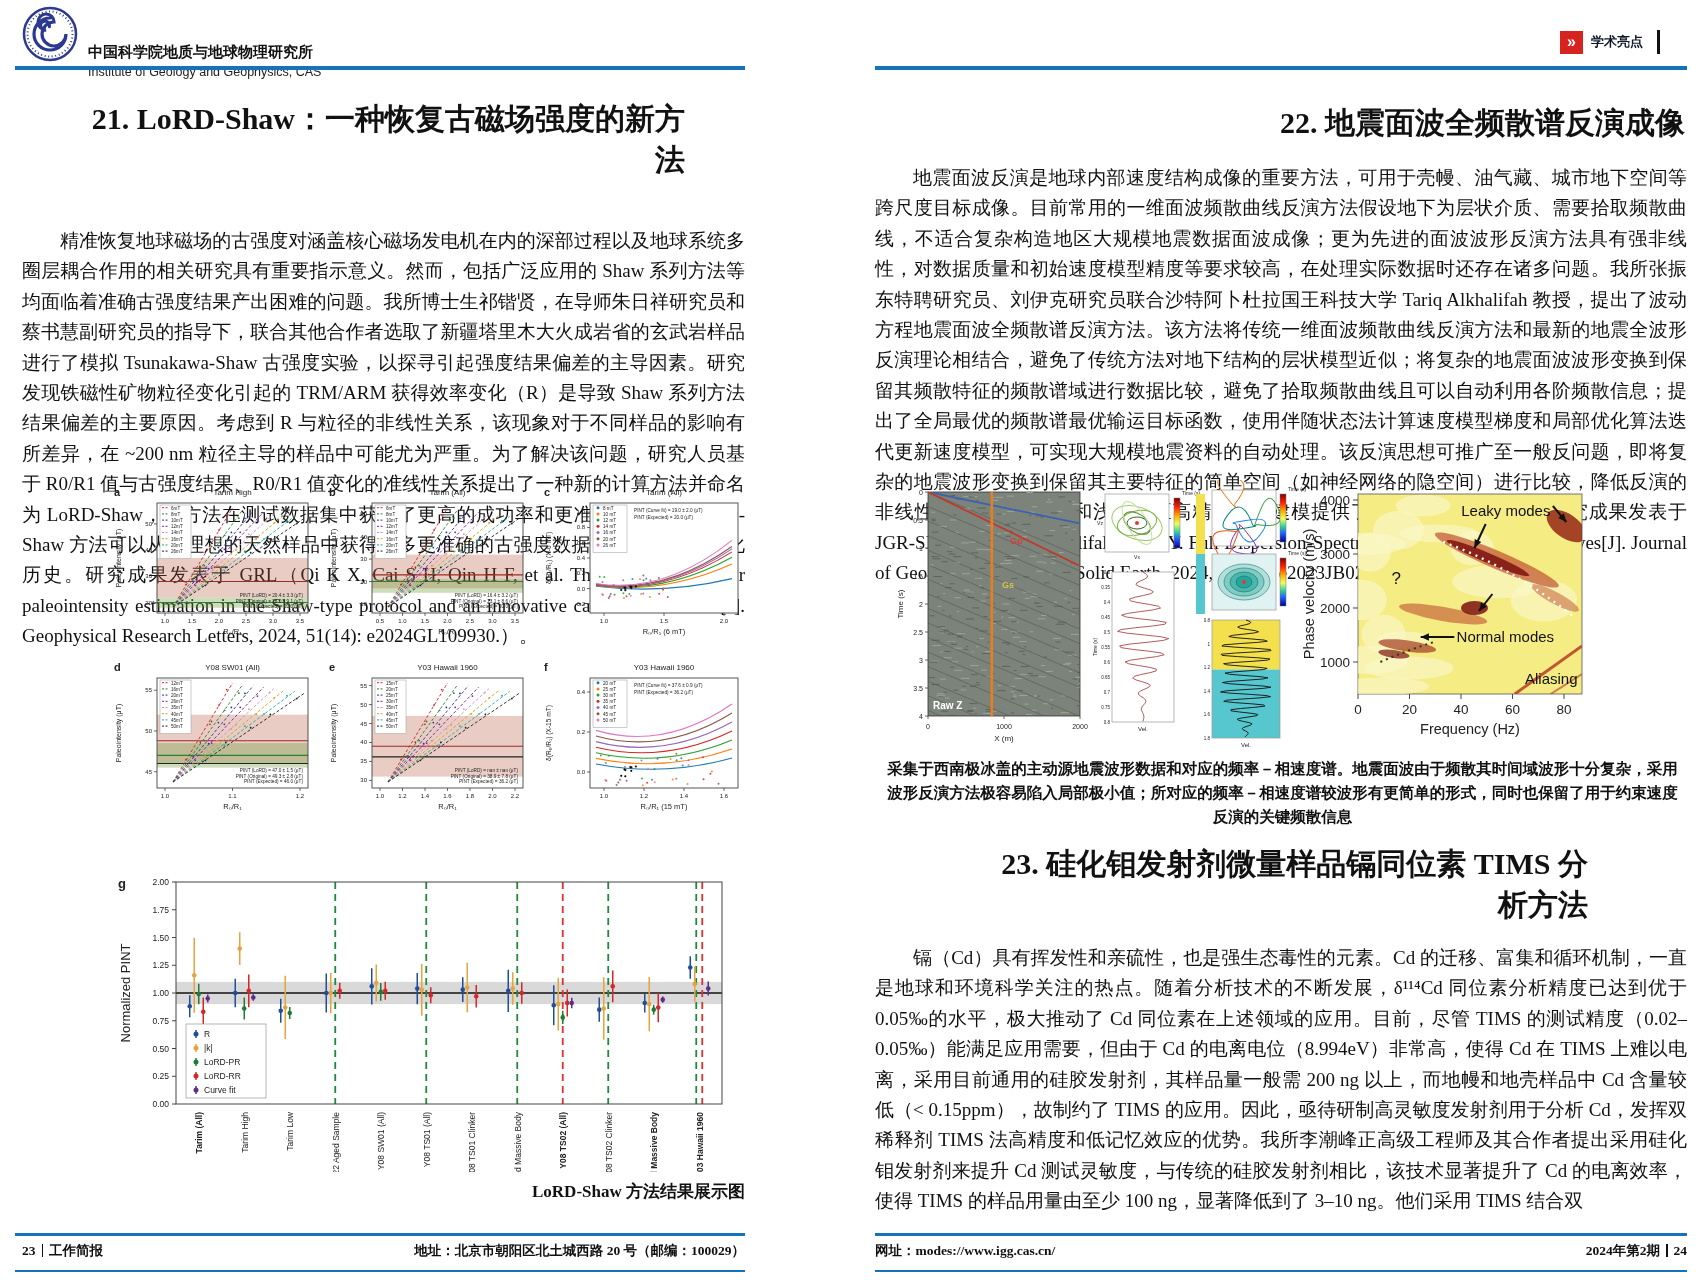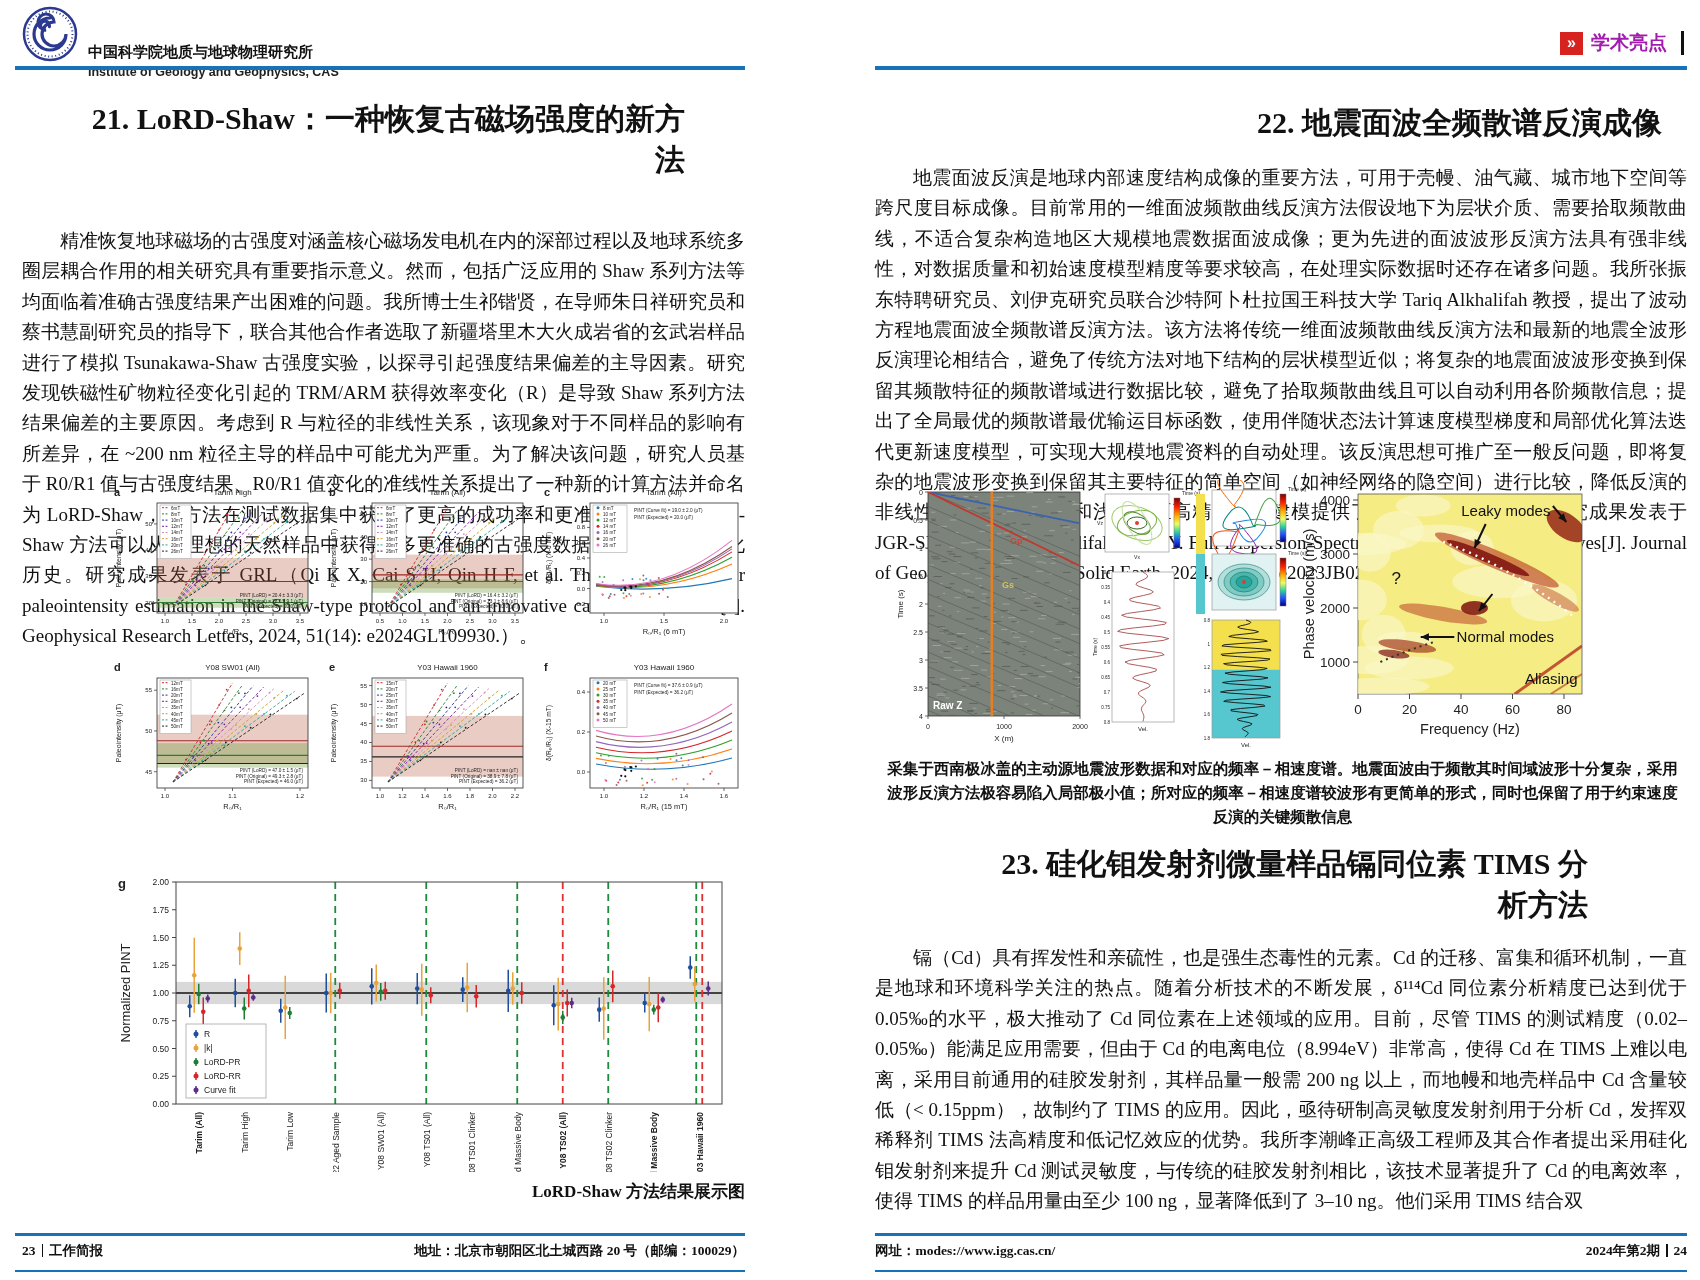--- a/index.html
+++ b/index.html
@@ -1,31 +1,31 @@
 <!DOCTYPE html>
 <html><head>
 <meta charset="utf-8">
 <style>
   html,body{margin:0;padding:0;}
   body{width:1700px;height:1280px;position:relative;background:#ffffff;color:#111;
        font-family:"Liberation Serif",serif;overflow:hidden;}
   .abs{position:absolute;}
   .rule{background:#1673b9;}
   .org-cn{font-family:"Liberation Sans",sans-serif;font-weight:bold;font-size:15px;color:#111;}
-  .org-en{font-family:"Liberation Sans",sans-serif;font-weight:bold;font-size:12.5px;color:#222;margin-top:3px;}
+  .org-en{font-family:"Liberation Sans",sans-serif;font-weight:normal;font-size:12.5px;color:#222;margin-top:3px;}
   .page-title{font-weight:bold;text-align:right;font-size:30px;line-height:1.38;margin:0;
               font-family:"Liberation Serif",serif;}
   .body-text{font-size:19px;line-height:1.6;text-align:justify;text-indent:2em;margin:0;}
   .fig-row{display:flex;gap:10px;}
   .fig-caption{font-weight:bold;font-size:17px;text-align:right;}
   .cap22{font-weight:bold;font-size:15.5px;line-height:1.55;text-align:center;}
   .badge{display:flex;align-items:center;gap:8px;font-family:"Liberation Sans",sans-serif;}
   .badge .sq{width:23px;height:23px;background:#d6231f;color:#fff;font-weight:bold;font-size:16px;
              display:flex;align-items:center;justify-content:center;}
-  .badge .bl{font-size:19px;font-weight:bold;color:#a21caf;}
+  .badge .bl{font-size:13px;font-weight:bold;color:#0f172a;}
   .badge .bar{width:2.5px;height:24px;background:#111;margin-left:6px;}
   .footer-txt{font-size:13.5px;font-weight:bold;font-family:"Liberation Serif",serif;white-space:nowrap;}
   .fdiv{display:inline-block;width:1.5px;height:13px;background:#111;margin:0 6px;vertical-align:-2px;}
   svg text{user-select:none;}
 </style>
 </head>
 <body>
 
 <div class="abs" style="left:22px;top:6px;">
   <svg width="56" height="56" viewBox="0 0 56 56">
@@ -786,21 +786,21 @@
 <div class="abs footer-txt" style="left:345px;top:1242px;width:400px;text-align:right;">地址：北京市朝阳区北土城西路 20 号（邮编：100029）</div>
 <div class="abs rule" style="left:15px;top:1270px;width:730px;height:2px;"></div>
 
 <div class="abs badge" style="left:1560px;top:30px;">
   <span class="sq">»</span>
   <span class="bl">学术亮点</span>
   <span class="bar"></span>
 </div>
 <div class="abs rule" style="left:875px;top:66px;width:812px;height:4px;"></div>
 
-<h1 class="abs page-title" style="left:862px;top:102px;width:800px;">22. 地震面波全频散谱反演成像</h1>
+<h1 class="abs page-title" style="left:885px;top:102px;width:800px;">22. 地震面波全频散谱反演成像</h1>
 
 <p class="abs body-text" style="left:875px;top:163px;width:812px;">地震面波反演是地球内部速度结构成像的重要方法，可用于壳幔、油气藏、城市地下空间等跨尺度目标成像。目前常用的一维面波频散曲线反演方法假设地下为层状介质、需要拾取频散曲线，不适合复杂构造地区大规模地震数据面波成像；更为先进的面波波形反演方法具有强非线性，对数据质量和初始速度模型精度等要求较高，在处理实际数据时还存在诸多问题。我所张振东特聘研究员、刘伊克研究员联合沙特阿卜杜拉国王科技大学 Tariq Alkhalifah 教授，提出了波动方程地震面波全频散谱反演方法。该方法将传统一维面波频散曲线反演方法和最新的地震全波形反演理论相结合，避免了传统方法对地下结构的层状模型近似；将复杂的地震面波波形变换到保留其频散特征的频散谱域进行数据比较，避免了拾取频散曲线且可以自动利用各阶频散信息；提出了全局最优的频散谱最优输运目标函数，使用伴随状态法计算速度模型梯度和局部优化算法迭代更新速度模型，可实现大规模地震资料的自动处理。该反演思想可推广至一般反问题，即将复杂的地震波形变换到保留其主要特征的简单空间（如神经网络的隐空间）进行比较，降低反演的非线性。该方法为陆地和浅海探区高精度速度建模提供了一种新的实用算法。研究成果发表于 JGR-SE（Zhang Z, Alkhalifah T, Liu Y. Full Dispersion-Spectrum Inversion of Surface Waves[J]. Journal of Geophysical Research: Solid Earth, 2024, 129(6): e2023JB028469.）。</p>
 
 <svg id="fig22" class="abs" style="left:890px;top:480px;" width="710" height="268">
     <defs>
       <linearGradient id="jet" x1="0" y1="0" x2="0" y2="1">
         <stop offset="0%" stop-color="#7f0000"></stop>
         <stop offset="18%" stop-color="#ff2000"></stop>
         <stop offset="36%" stop-color="#ffb000"></stop>
         <stop offset="52%" stop-color="#eaff60"></stop>

